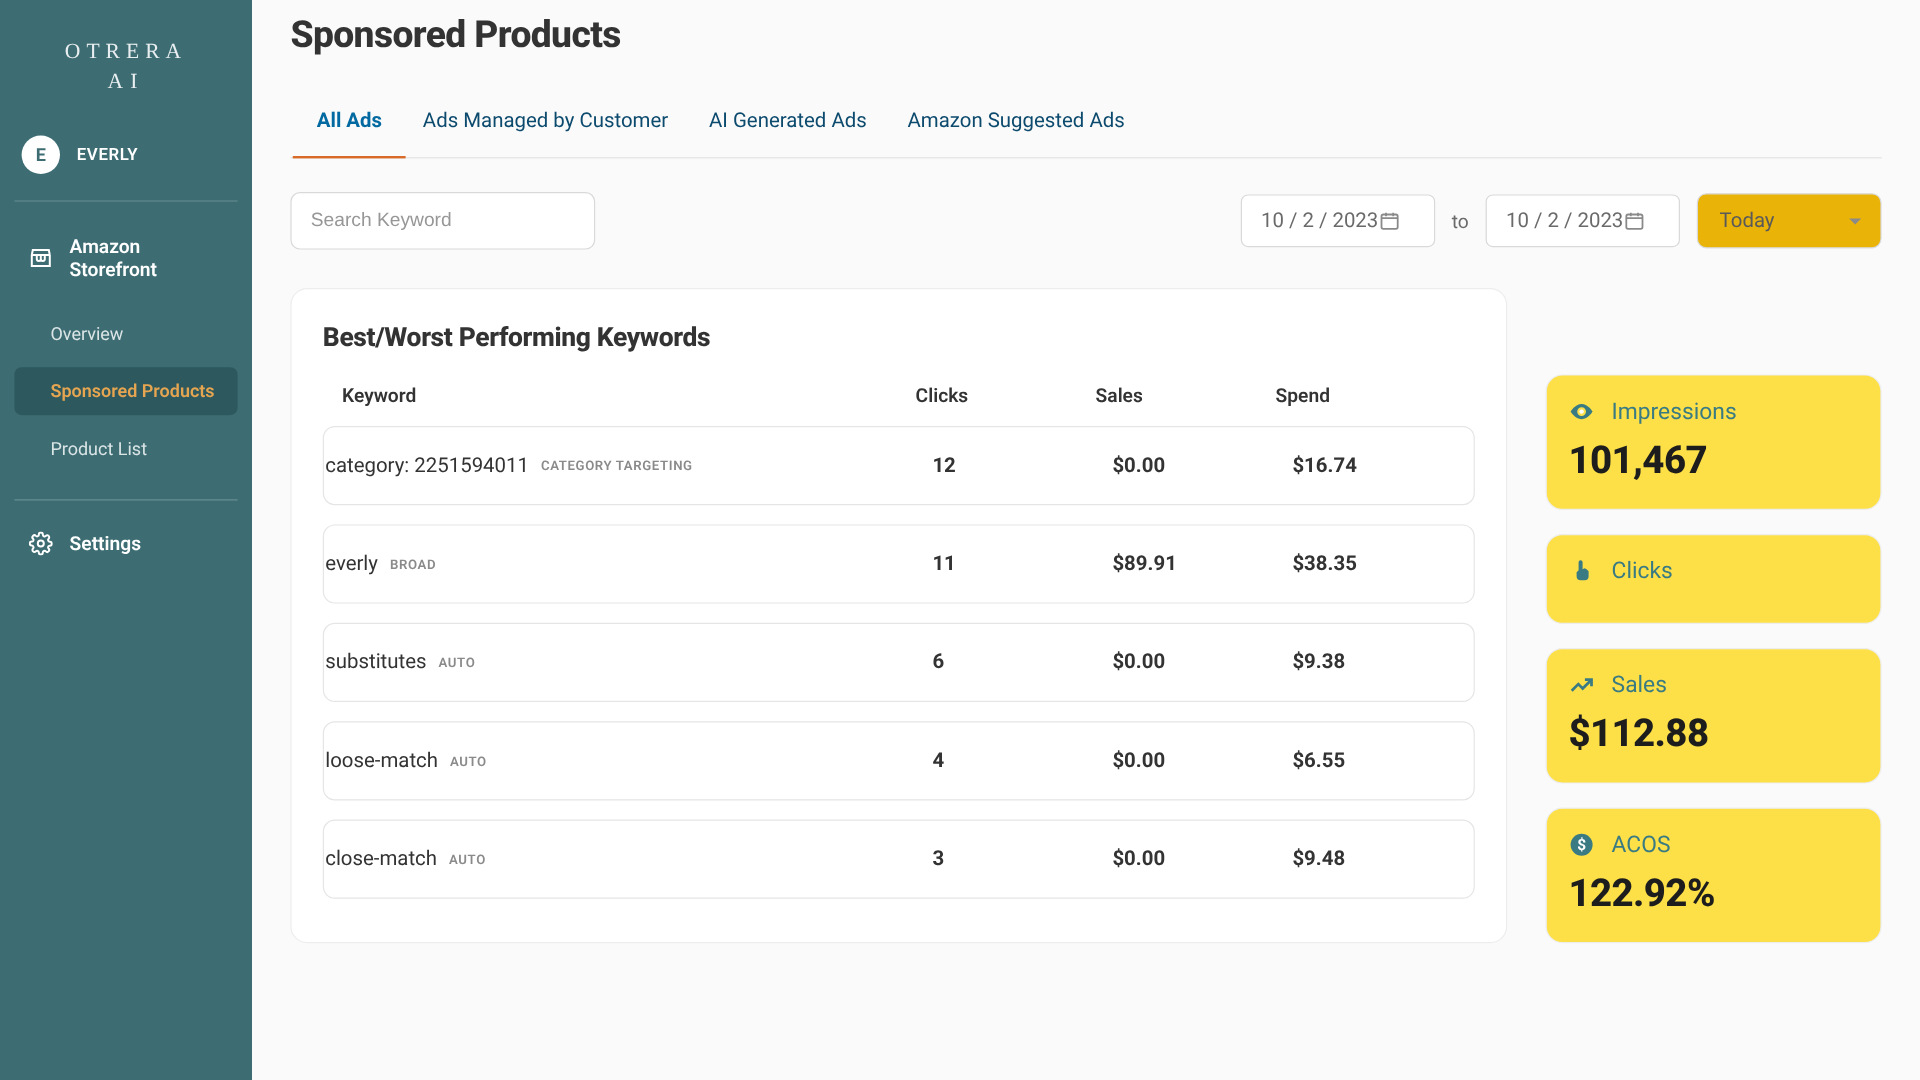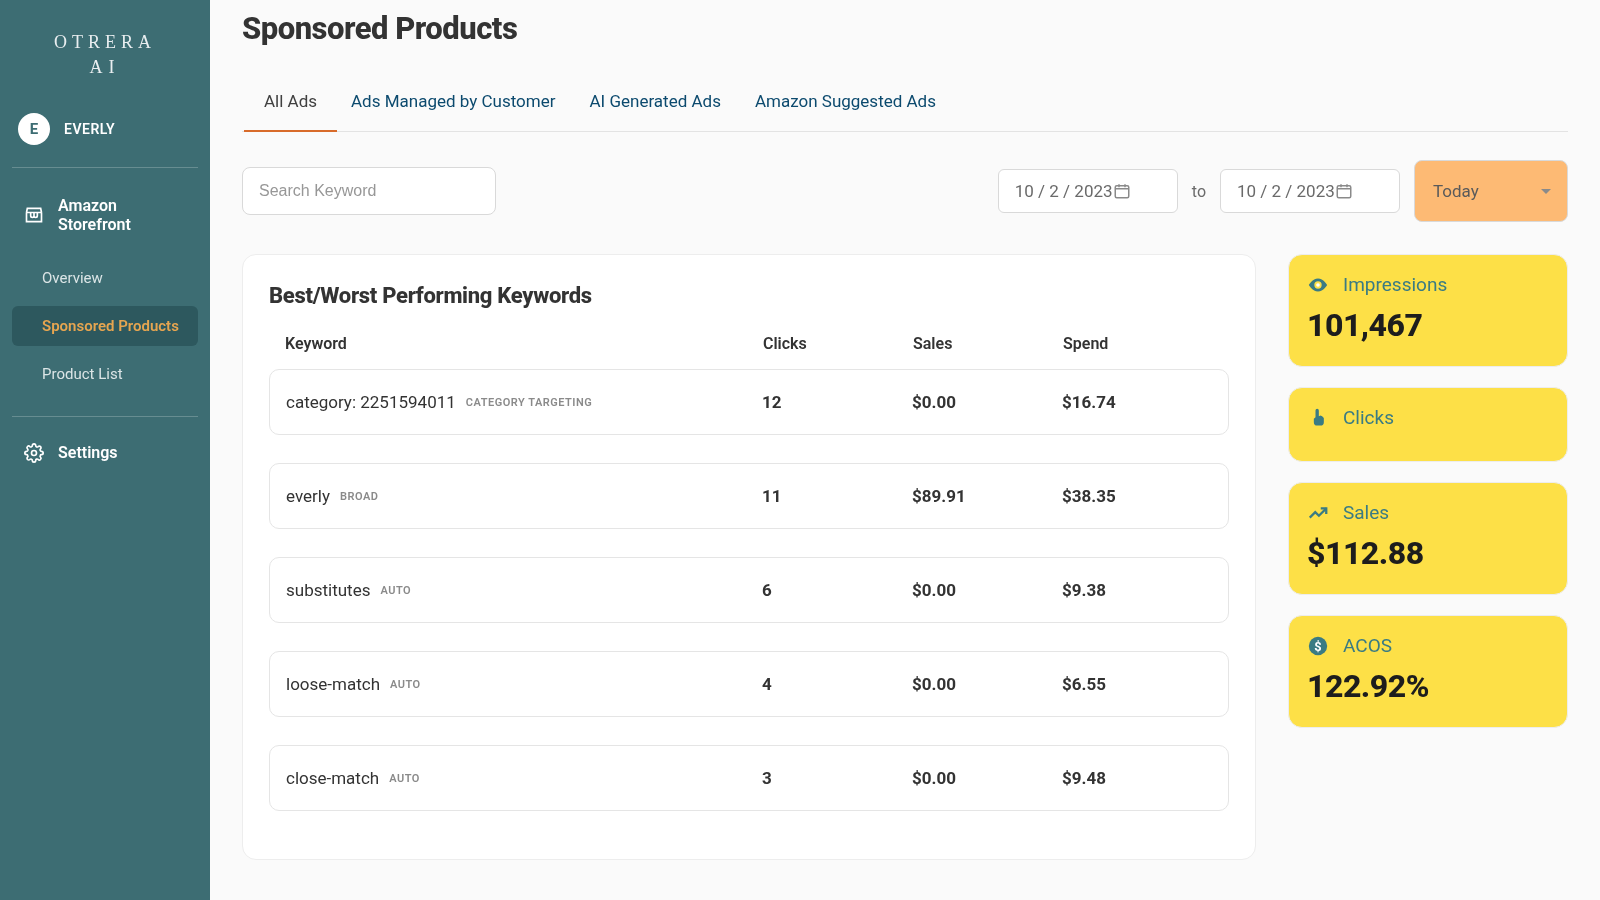--- a/index.html
+++ b/index.html
@@ -105,22 +105,22 @@
   padding-left: 22px;
 }
 .tab {
   padding: 14px 0 20px;
   font-size: 17px;
   color: #0c4a6e;
   cursor: pointer;
   position: relative;
 }
 .tab.active {
-  color: #404040;
-  font-weight: 400;
+  color: #0369a1;
+  font-weight: 700;
 }
 .tab.active::after {
   content: "";
   position: absolute;
   left: -20px; right: -20px; bottom: -1px;
   height: 2px;
   background: #d86b2a;
 }
 .filters {
   display: flex;
@@ -132,56 +132,56 @@
   width: 254px; height: 48px;
   border: 1px solid #d9d9d9;
   border-radius: 8px;
   padding: 2px 16px;
   font-size: 16px;
   color: #000000;
 }
 .search-box::placeholder { color: #979797; }
 .spacer { flex: 1; }
 .date-input {
-  width: 180px; height: 44px;
+  width: 162px; height: 44px;
   border: 1px solid #d9d9d9;
   border-radius: 6px;
   display: flex;
   align-items: center;
   justify-content: flex-start;
   padding: 0 28px 0 16px;
   font-size: 17px;
   color: #6a6a6a;
   cursor: pointer;
   background: #fff;
 }
 .to-label { font-size: 16px; color: #6a6a6a; }
 .dropdown {
-  width: 154px; height: 62px;
+  width: 154px; height: 46px;
   border: 1px solid #d9d9d9;
   border-radius: 8px;
   display: flex;
   align-items: center;
   justify-content: space-between;
   padding: 0 16px 0 18px;
   font-size: 17px;
   color: #5a5a5a;
   cursor: pointer;
-  background: #fdba74;
+  background: #eab308;
 }
 .caret-down {
   width: 0; height: 0;
   border-left: 5px solid transparent;
   border-right: 5px solid transparent;
   border-top: 5px solid #8a8a8a;
 }
 .content-row {
   display: flex;
   gap: 32px;
-  align-items: flex-start;
+  align-items: flex-end;
 }
 .card {
   background: #fff;
   border: 1px solid #ededed;
   border-radius: 14px;
   padding: 28px 26px 20px;
 }
 .keyword-card { flex: 1; }
 .card-title {
   font-size: 22px;
@@ -196,22 +196,22 @@
   font-size: 16px;
   font-weight: 600;
   color: #333;
 }
 .kw-row {
   display: grid;
   grid-template-columns: 1fr 150px 150px 150px;
   align-items: center;
   border: 1px solid #e5e5e5;
   border-radius: 10px;
-  padding: 22px 16px;
-  margin-bottom: 28px;
+  padding: 22px 1px;
+  margin-bottom: 16px;
   font-size: 17px;
 }
 .kw-keyword { display: flex; align-items: center; gap: 10px; }
 .kw-tag {
   font-size: 11px;
   letter-spacing: 0.5px;
   color: #8a8a8a;
   font-weight: 600;
 }
 .kw-val { font-weight: 700; }

